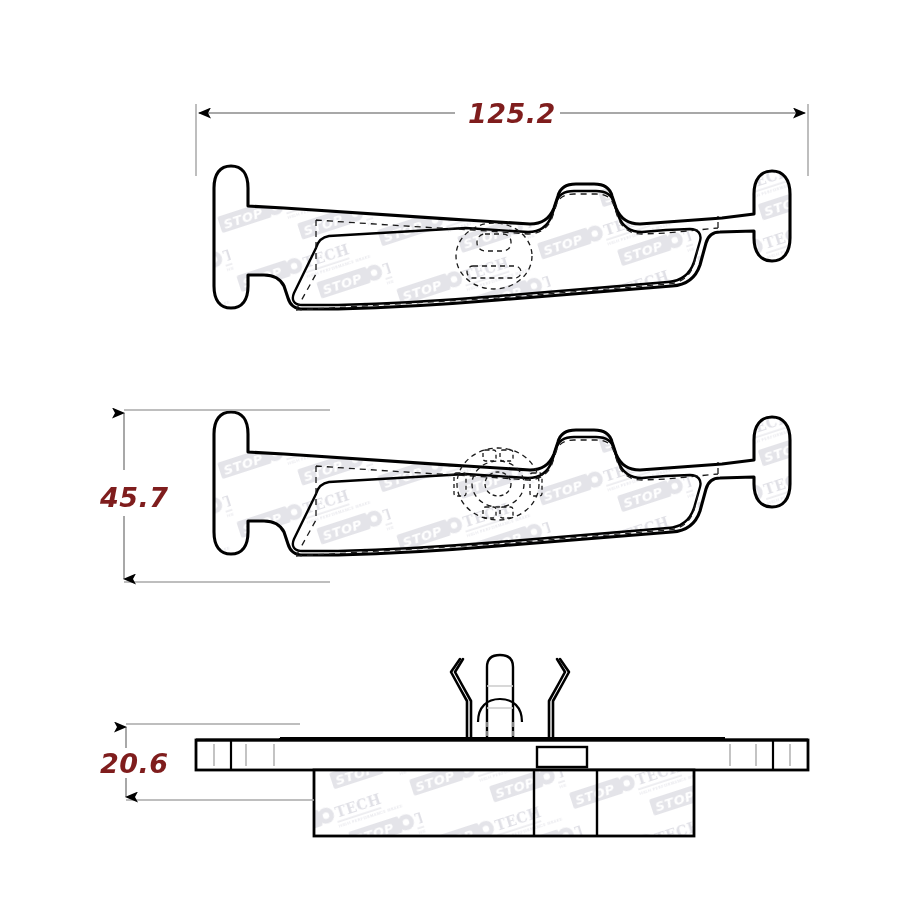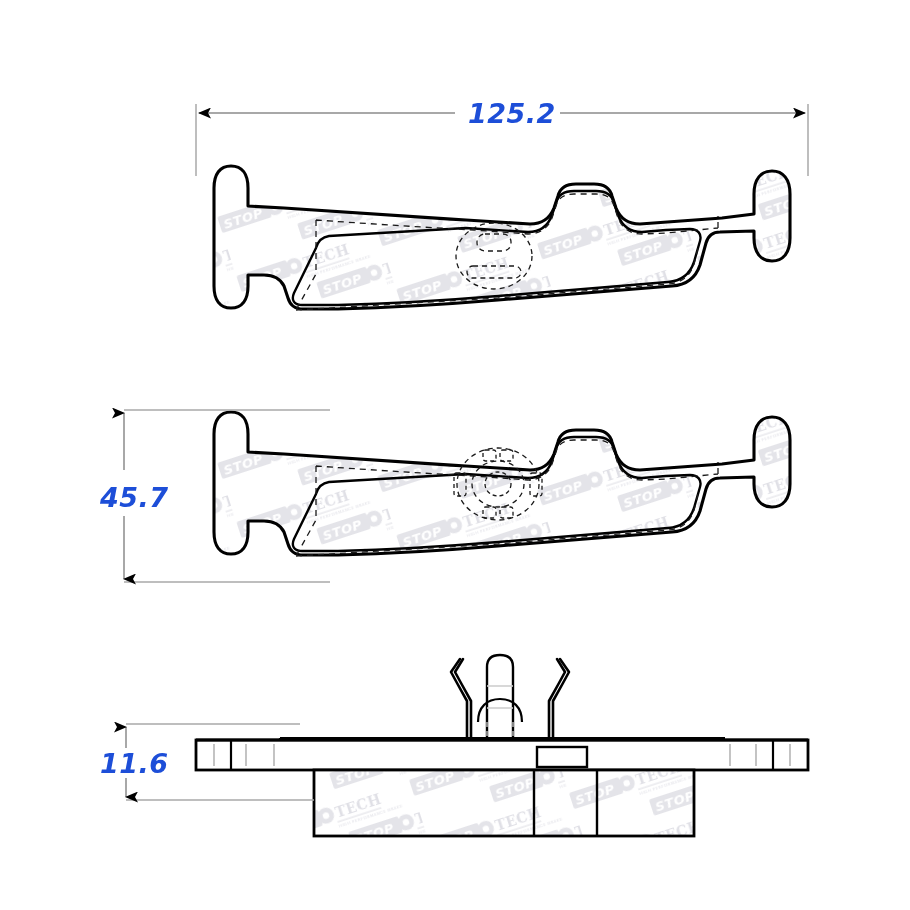--- a/index.html
+++ b/index.html
@@ -26,21 +26,21 @@
     top: 0;
     width: 910px;
     height: 910px;
   }
   .dim-text {
     position: absolute;
     font-family: "DejaVu Sans", sans-serif;
     font-weight: bold;
     font-style: italic;
     font-size: 27px;
-    color: #1d4ed8;
+    color: #7f1d1d;
     letter-spacing: 0.5px;
     white-space: nowrap;
     user-select: none;
   }
   #dim-width-label { left: 468px; top: 98px; }
   #dim-height-label { left: 100px; top: 482px; }
   #dim-thickness-label { left: 100px; top: 748px; }
 </style>
 </head>
 <body>
@@ -288,15 +288,15 @@
       <line x1="126" y1="727" x2="126" y2="748" stroke="#a8a8a8" stroke-width="2" marker-start="url(#arrow-up)"></line>
       <line x1="126" y1="778" x2="126" y2="797" stroke="#a8a8a8" stroke-width="2" marker-end="url(#arrow-down)"></line>
     </g>
 
   </svg>
 
   <div class="dim-text" id="dim-width-label">125.2</div>
 
   <div class="dim-text" id="dim-height-label">45.7</div>
 
-  <div class="dim-text" id="dim-thickness-label">11.6</div>
+  <div class="dim-text" id="dim-thickness-label">20.6</div>
 
 </div>
 
 </body></html>

